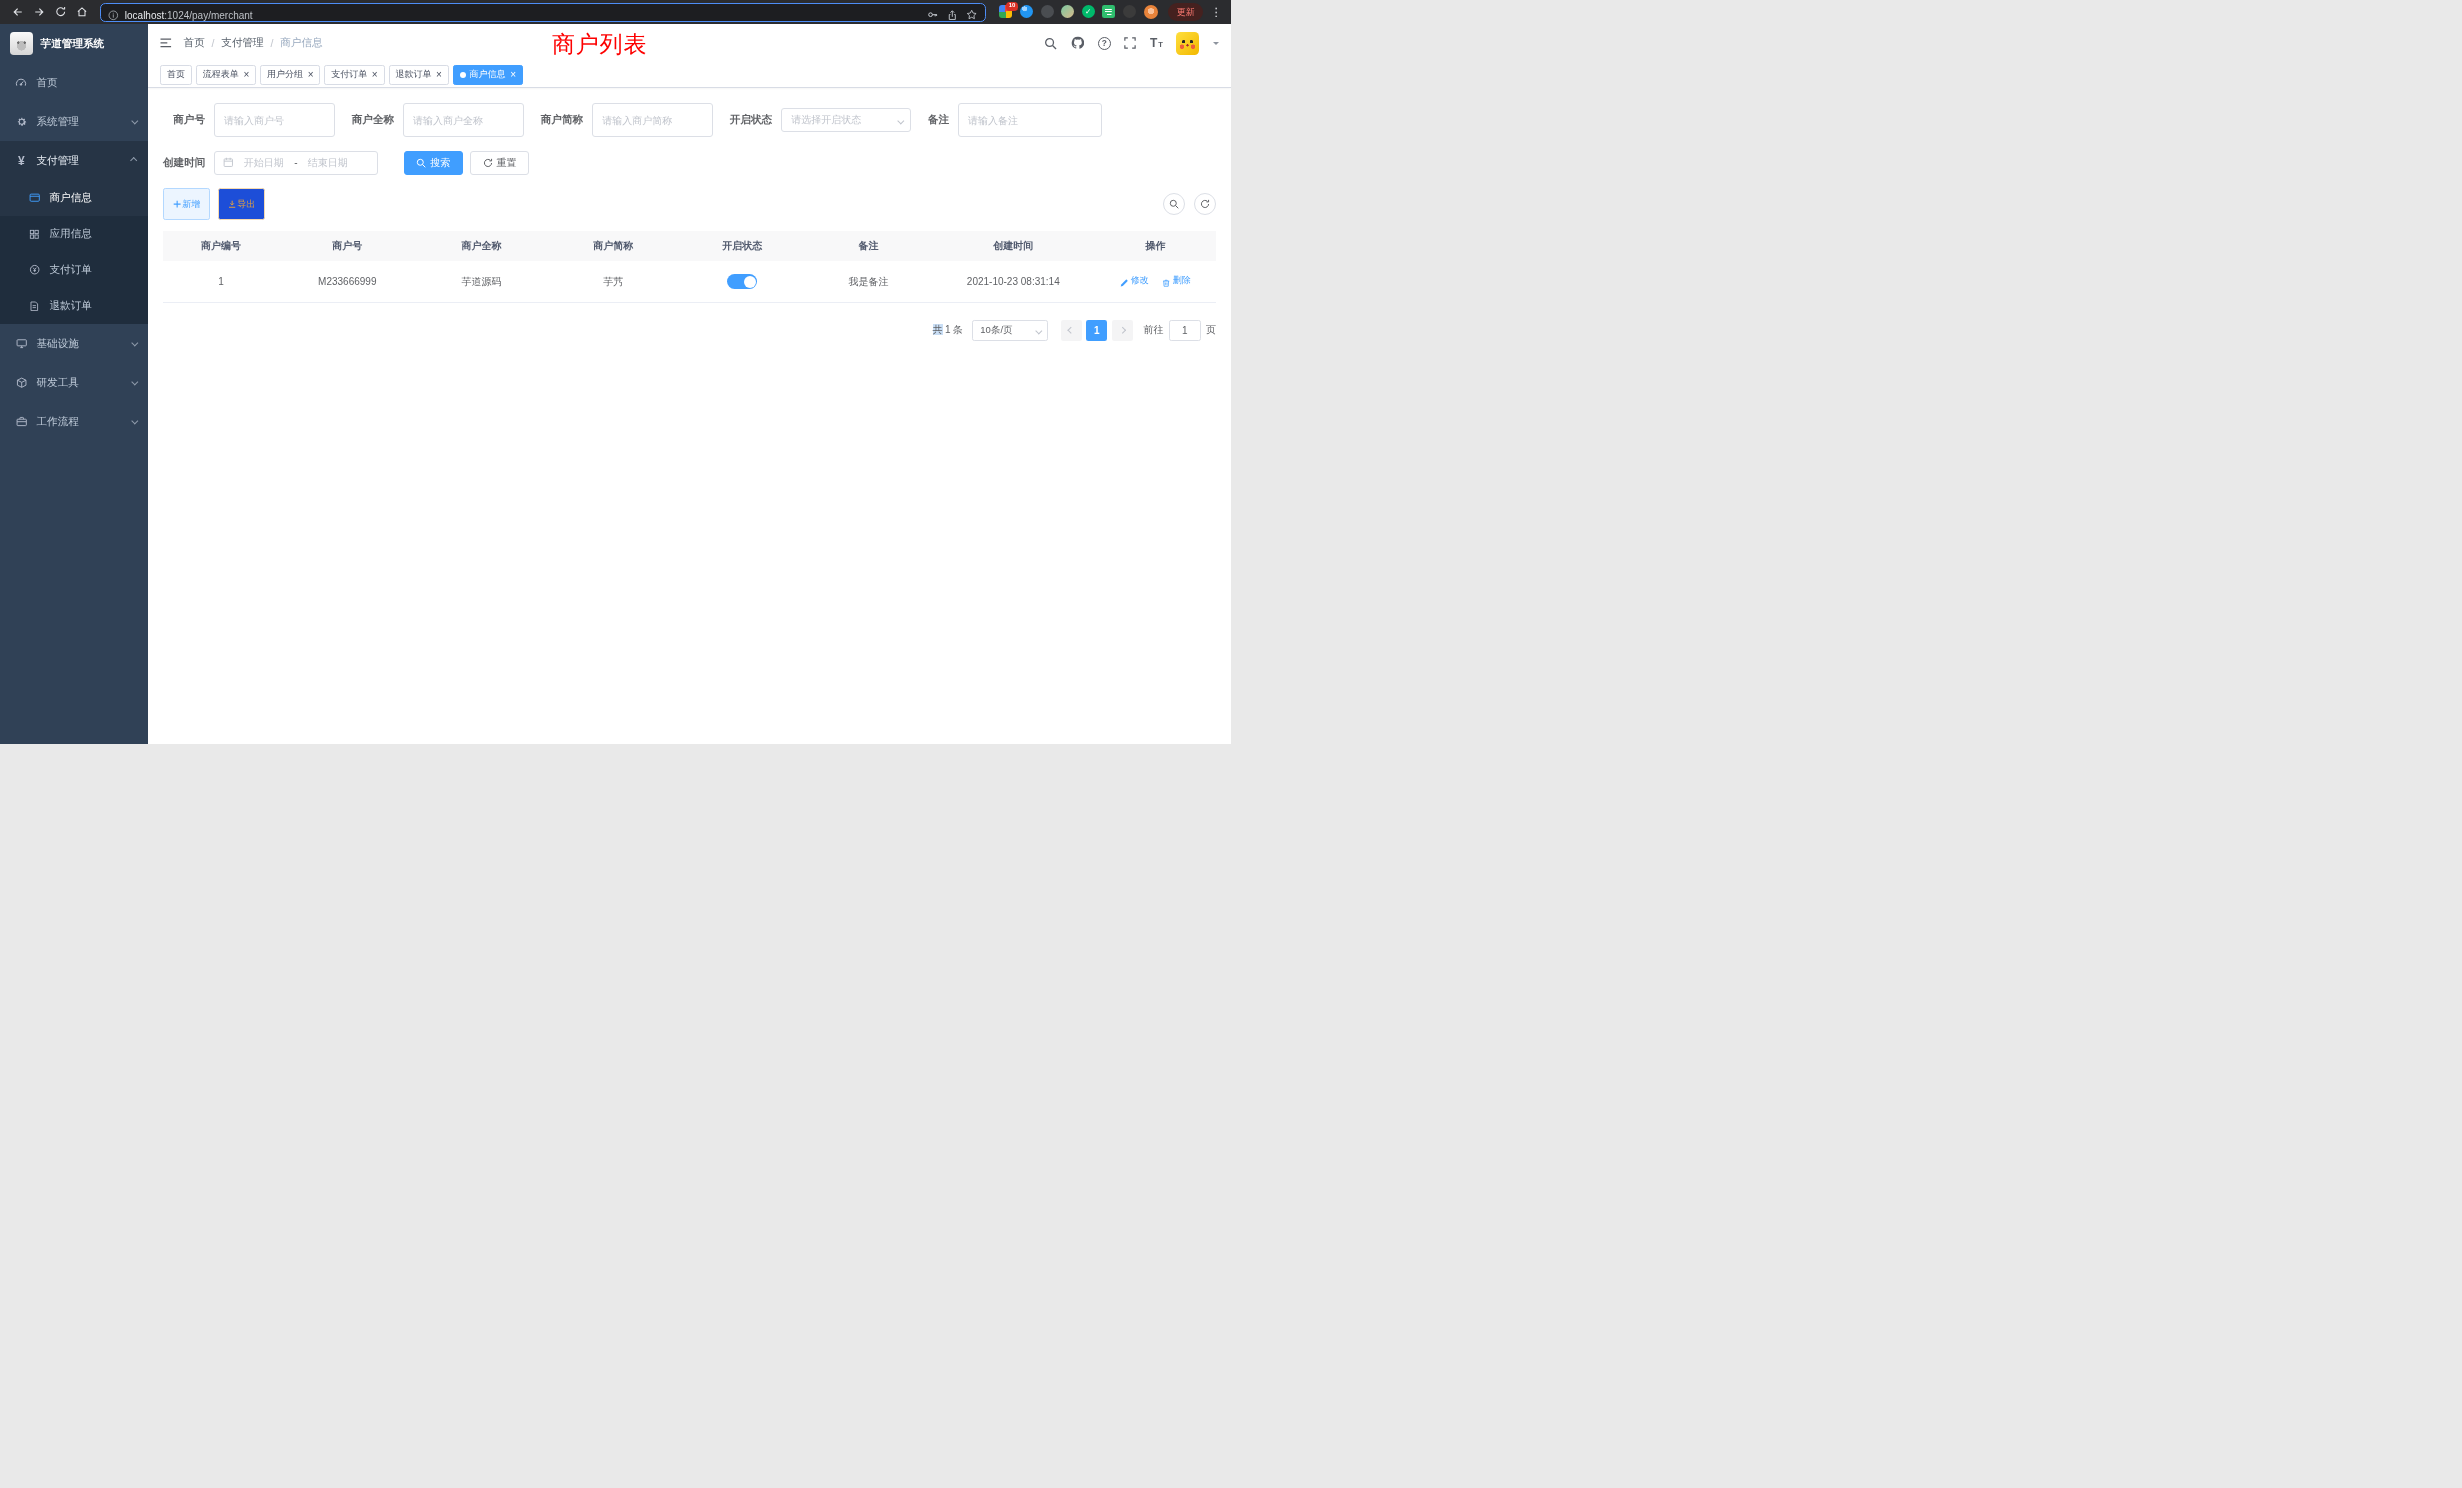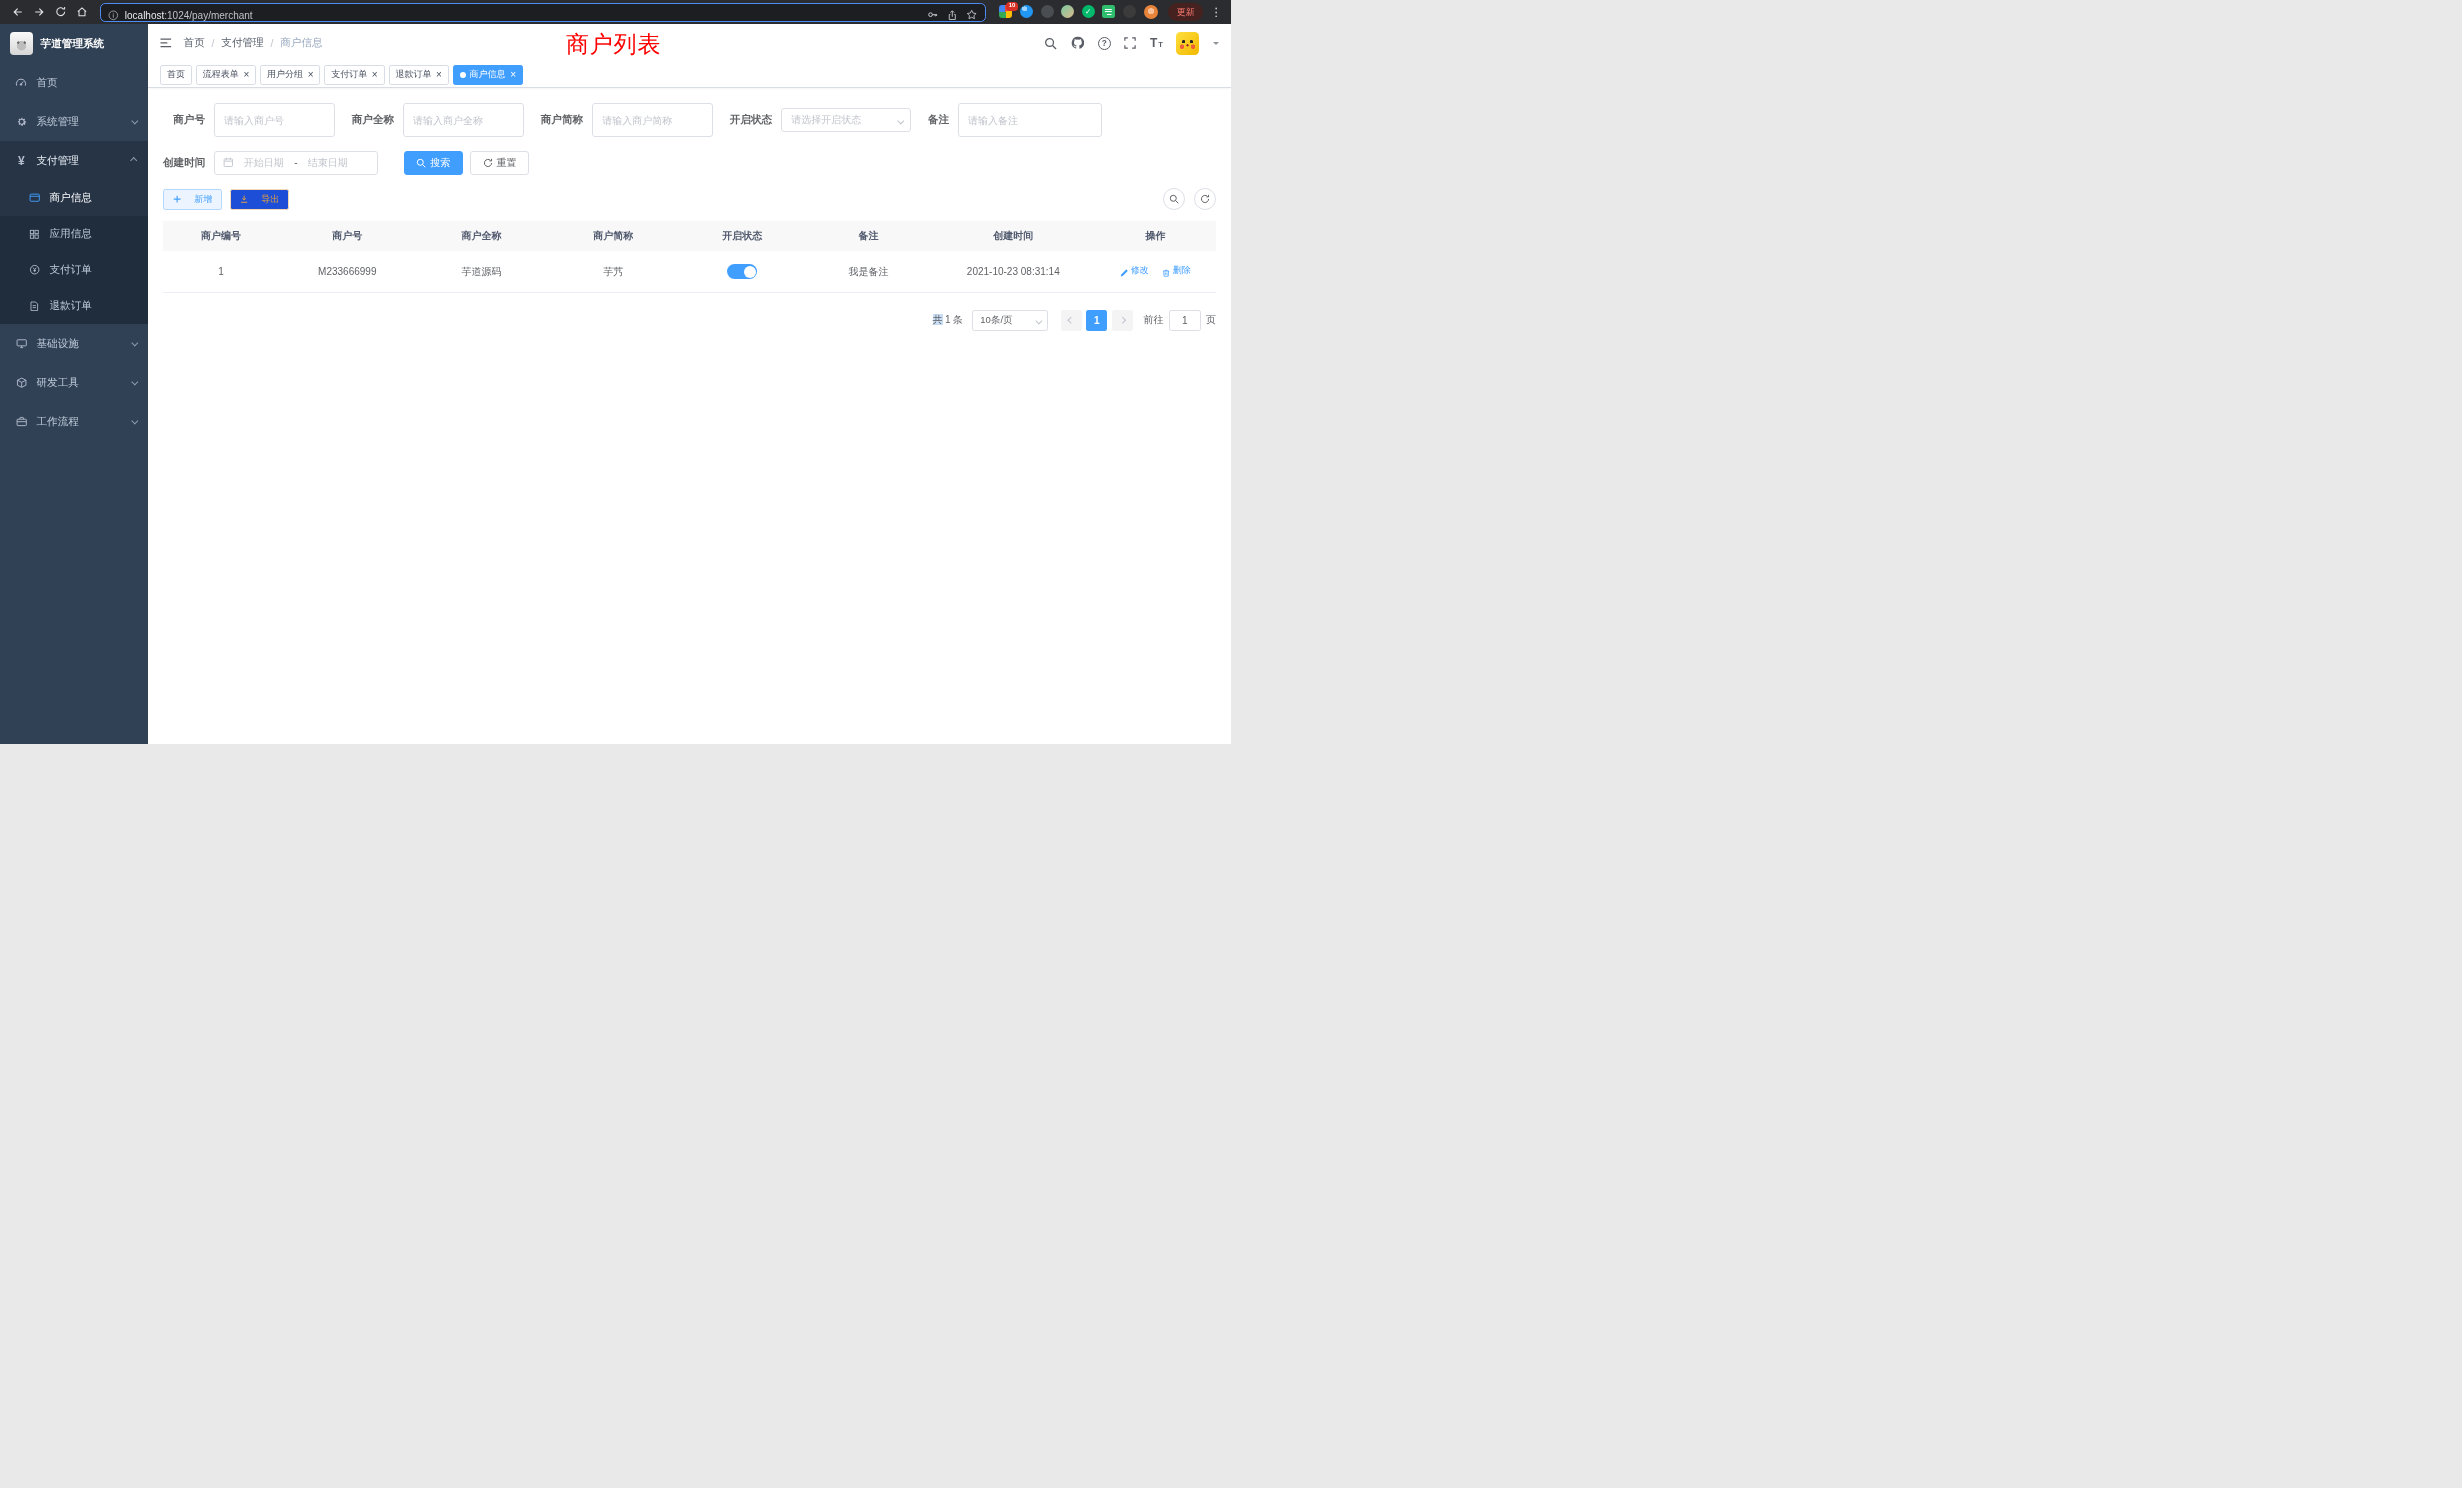--- a/index.html
+++ b/index.html
@@ -62,21 +62,21 @@
 .crumb{color:#57606b;cursor:pointer}
 .crumb.last{color:#97a8be;cursor:default}
 .crumb-sep{color:#c0c4cc}
 .nav-tools{margin-left:auto;display:flex;align-items:center;gap:13.6px;color:#5a5e66}
 .tool{display:flex;align-items:center;justify-content:center;cursor:pointer}
 .help-circle{width:13px;height:13px;border-radius:50%;border:1.1px solid #5a5e66;font-size:8.3px;font-weight:700;display:flex;align-items:center;justify-content:center}
 .font-ic{font-weight:700;font-size:12px;display:flex;align-items:baseline;gap:0.8px}
 .font-ic .small{font-size:7.6px}
 .avatar{width:23px;height:23px;border-radius:4.5px;cursor:pointer;flex-shrink:0;background:radial-gradient(circle at 33% 42%,#262626 1.4px,transparent 1.8px),radial-gradient(circle at 67% 42%,#262626 1.4px,transparent 1.8px),radial-gradient(circle at 26% 64%,#ef5f3a 2px,transparent 2.5px),radial-gradient(circle at 74% 64%,#ef5f3a 2px,transparent 2.5px),radial-gradient(circle at 50% 58%,#a23 0.9px,transparent 1.4px),linear-gradient(135deg,#ffdf3e,#f2b800)}
 .caret{width:0;height:0;border:3px solid transparent;border-top-color:#8d949e;margin-top:4.5px;cursor:pointer}
-.red-note{position:absolute;left:418px;top:5.3px;font-size:23px;color:#fd0000;font-weight:500;letter-spacing:0.8px;z-index:5;pointer-events:none}
+.red-note{position:absolute;left:404px;top:5.3px;font-size:23px;color:#fd0000;font-weight:500;letter-spacing:0.8px;z-index:5;pointer-events:none}
 
 
 .tabs-bar{height:26px;display:flex;align-items:center;gap:3.8px;padding:0 12px;border-bottom:0.8px solid #d8dce5;box-shadow:0 0.8px 2.3px rgba(0,0,0,.06);background:#fff;flex-shrink:0}
 .tag{display:inline-flex;align-items:center;height:20px;padding:0 6px;border:0.8px solid #d8dce5;border-radius:2.3px;background:#fff;color:#495060;font-size:9px;cursor:pointer;gap:3.8px;white-space:nowrap}
 .tag .dot{width:6px;height:6px;border-radius:50%;background:#fff;display:none}
 .tag.active{background:#409eff;border-color:#409eff;color:#fff}
 .tag.active .dot{display:inline-block}
 .tag-close{font-size:10px;line-height:1;margin-left:0.8px}
 
 
@@ -92,21 +92,21 @@
 .el-select .ph{flex:1}
 .sel-chev{color:#c0c4cc}
 .date-range{width:164px;height:24px;border:0.8px solid #dcdfe6;border-radius:3px;display:flex;align-items:center;padding:0 7.6px;gap:3.8px;color:#c0c4cc;background:#fff}
 .date-range input{border:none;outline:none;width:53px;font-size:10px;color:#606266;text-align:center;background:transparent}
 .date-range input::placeholder{color:#c0c4cc}
 .date-sep{color:#606266;font-size:10px;flex:0 0 auto}
 .btn{height:24px;display:inline-flex;align-items:center;gap:3.8px;padding:0 11.4px;border-radius:3px;font-size:10px;cursor:pointer;border:0.8px solid transparent}
 .btn.primary{background:#409eff;color:#fff;border-color:#409eff;margin-left:9px}
 .btn.plain{background:#fff;color:#606266;border-color:#dcdfe6;margin-left:7.6px}
 .action-row{display:flex;align-items:center;margin-bottom:10.6px}
-.mini-btn{height:21px;display:inline-flex;align-items:center;gap:13px;padding:4px 9px;border-radius:2.3px;font-size:9px;cursor:pointer}
+.mini-btn{height:21px;display:inline-flex;align-items:center;gap:1px;padding:15px 9px;border-radius:2.3px;font-size:9px;cursor:pointer}
 .mini-btn.blue{color:#409eff;background:#ecf5ff;border:0.8px solid #b3d8ff;margin-right:7.6px}
 .mini-btn.yellow{color:#e6a23c;background:#1d4ed8;border:0.8px solid #f5dab1}
 .spacer{flex:1}
 .circle-btn{width:22px;height:22px;border-radius:50%;border:0.8px solid #dcdfe6;background:#fff;color:#606266;display:flex;align-items:center;justify-content:center;cursor:pointer;margin-left:9px}
 
 
 .data-table{width:100%;border-collapse:collapse;table-layout:fixed}
 .data-table th{background:#f8f8f9;color:#515a6e;font-size:10px;font-weight:700;height:30px;text-align:center}
 .data-table td{color:#606266;font-size:10px;height:42px;text-align:center;border-bottom:0.8px solid #ebeef5}
 .switch{display:inline-block;width:30px;height:15px;border-radius:7.6px;background:#409eff;position:relative;vertical-align:middle;cursor:pointer}

